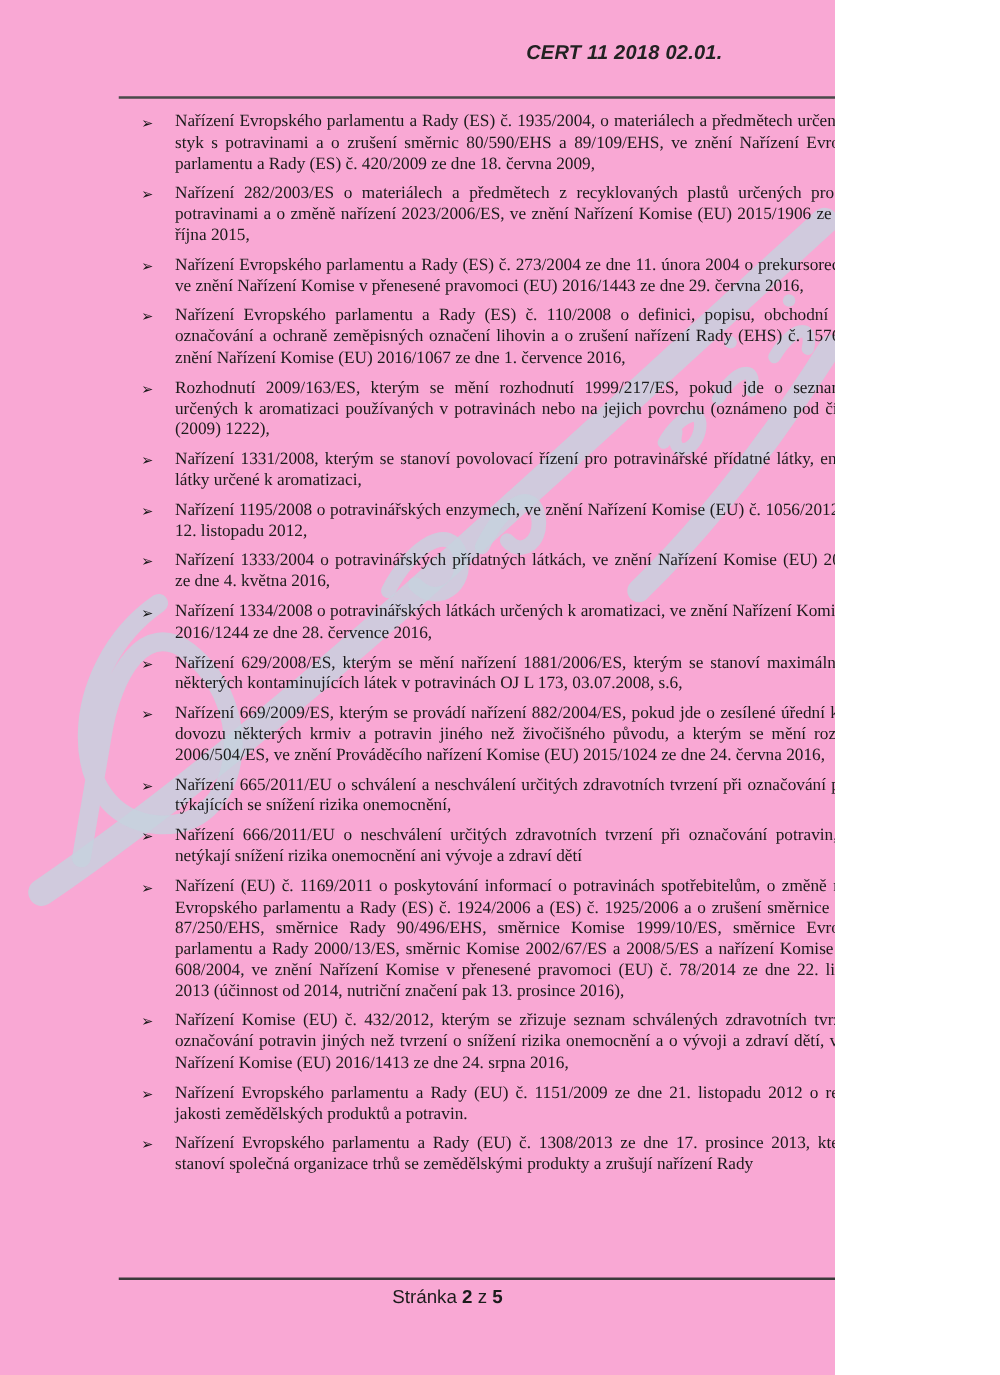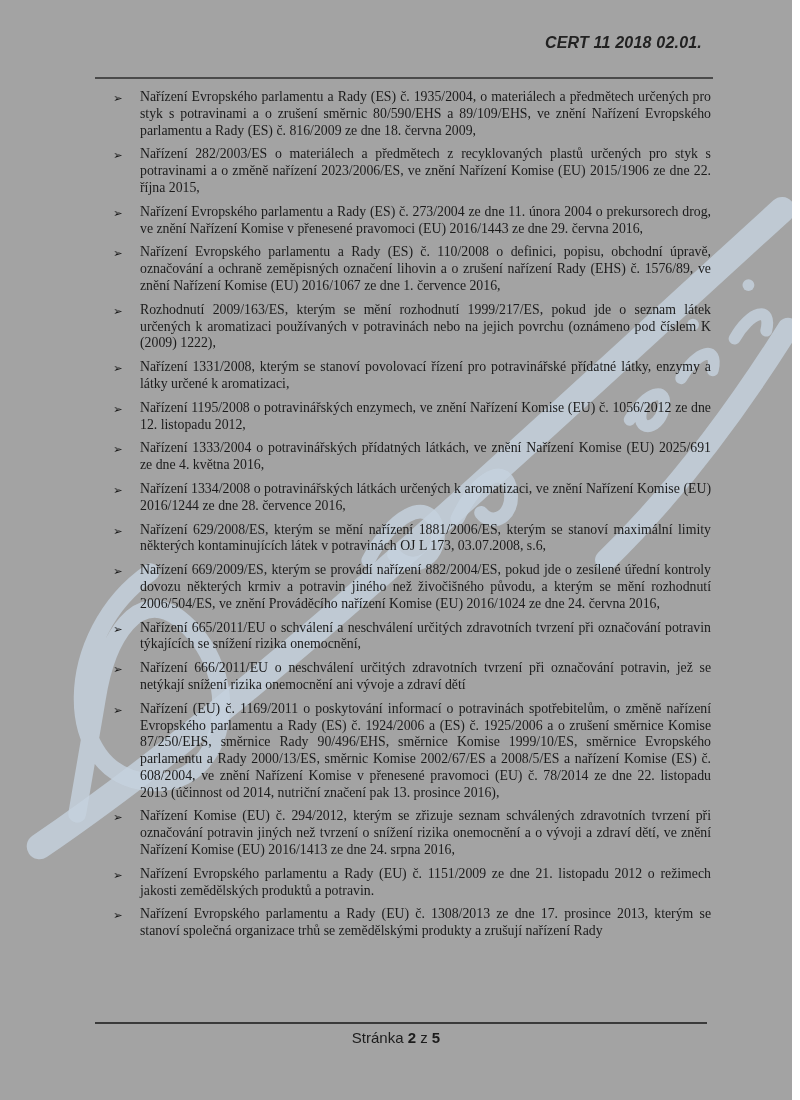--- a/index.html
+++ b/index.html
@@ -1,20 +1,20 @@
 <!DOCTYPE html>
 <html lang="cs"><head>
 <meta charset="utf-8">
 <style>
   html, body { margin: 0; padding: 0; background: #ffffff; }
   .page {
     position: relative;
-    width: 792px;
+    width: 668px;
     height: 1100px;
-    background: #a3a3a3;
+    background: #f9a8d4;
     overflow: hidden;
     font-family: "Liberation Serif", serif;
     color: #1b1b1b;
   }
   .watermark {
     position: absolute;
     inset: 0;
     z-index: 0;
     pointer-events: none;
   }
@@ -73,20 +73,21 @@
   }
   .footer {
     position: absolute;
     top: 1029px;
     left: 0;
     width: 100%;
     text-align: center;
     font-family: "Liberation Sans", sans-serif;
     font-size: 15px;
     color: #1c1c1c;
+    padding-left: 24px;
   }
   .footer .b { font-weight: bold; }
 </style>
 </head>
 <body>
 
 <div class="page">
 
   <svg class="watermark" viewBox="0 0 800 1100" xmlns="http://www.w3.org/2000/svg" aria-hidden="true">
     <g fill="none" stroke="#c6d2de" stroke-opacity="0.8" stroke-linecap="round">
@@ -104,21 +105,21 @@
   </svg>
 
   <div class="content">
     <div class="header-code">CERT 11 2018 02.01.</div>
 
     <div class="rule-top"></div>
 
     <div class="reg-list">
         <div class="item">
           <span class="marker">➢</span>
-          <p class="itext"><span class="b">Nařízení Evropského parlamentu a Rady (ES) č. 1935/2004</span><span>, o materiálech a předmětech určených pro styk s potravinami a o zrušení směrnic 80/590/EHS a 89/109/EHS, ve znění Nařízení Evropského parlamentu a Rady (ES) č. </span><span class="b">816/2009</span><span> ze dne 18. června 2009,</span></p>
+          <p class="itext"><span class="b">Nařízení Evropského parlamentu a Rady (ES) č. 1935/2004</span><span>, o materiálech a předmětech určených pro styk s potravinami a o zrušení směrnic 80/590/EHS a 89/109/EHS, ve znění Nařízení Evropského parlamentu a Rady (ES) č. </span><span class="b">420/2009</span><span> ze dne 18. června 2009,</span></p>
         </div>
         <div class="item">
           <span class="marker">➢</span>
           <p class="itext"><span class="b">Nařízení 282/2003/ES</span><span> o materiálech a předmětech z recyklovaných plastů určených pro styk s potravinami a o změně nařízení 2023/2006/ES, ve znění Nařízení Komise (EU) </span><span class="b">2015/1906</span><span> ze dne 22. října 2015,</span></p>
         </div>
         <div class="item">
           <span class="marker">➢</span>
           <p class="itext"><span class="b">Nařízení Evropského parlamentu a Rady (ES) č. 273/2004</span><span> ze dne 11. února 2004 o prekursorech drog, ve znění Nařízení Komise v přenesené pravomoci (EU) 2016/1443 ze dne 29. června 2016,</span></p>
         </div>
         <div class="item">
@@ -144,37 +145,37 @@
         <div class="item">
           <span class="marker">➢</span>
           <p class="itext"><span class="b">Nařízení 1334/2008</span><span> o potravinářských látkách určených k aromatizaci, ve znění Nařízení Komise (EU) </span><span class="b">2016/1244</span><span> ze dne 28. července 2016,</span></p>
         </div>
         <div class="item">
           <span class="marker">➢</span>
           <p class="itext"><span class="b">Nařízení 629/2008/ES</span><span>, kterým se mění nařízení 1881/2006/ES, kterým se stanoví maximální limity některých kontaminujících látek v potravinách  OJ L 173, 03.07.2008, s.6,</span></p>
         </div>
         <div class="item">
           <span class="marker">➢</span>
-          <p class="itext"><span class="b">Nařízení 669/2009/ES</span><span>, kterým se provádí nařízení  882/2004/ES, pokud jde o zesílené úřední kontroly dovozu některých krmiv a potravin jiného než živočišného původu, a kterým se mění rozhodnutí 2006/504/ES, ve znění Prováděcího nařízení Komise (EU) </span><span class="b">2016/1024</span><span> ze dne 24. června 2016,</span></p>
+          <p class="itext"><span class="b">Nařízení 669/2009/ES</span><span>, kterým se provádí nařízení  882/2004/ES, pokud jde o zesílené úřední kontroly dovozu některých krmiv a potravin jiného než živočišného původu, a kterým se mění rozhodnutí 2006/504/ES, ve znění Prováděcího nařízení Komise (EU) </span><span class="b">2015/1024</span><span> ze dne 24. června 2016,</span></p>
         </div>
         <div class="item">
           <span class="marker">➢</span>
           <p class="itext"><span class="b">Nařízení 665/2011/EU</span><span> o schválení a neschválení určitých zdravotních tvrzení při označování potravin týkajících se snížení rizika onemocnění,</span></p>
         </div>
         <div class="item">
           <span class="marker">➢</span>
           <p class="itext"><span class="b">Nařízení 666/2011/EU</span><span> o neschválení určitých zdravotních tvrzení při označování potravin, jež se netýkají snížení rizika onemocnění ani vývoje a zdraví dětí</span></p>
         </div>
         <div class="item">
           <span class="marker">➢</span>
           <p class="itext"><span class="b">Nařízení (EU) č. 1169/2011</span><span>  o poskytování informací o potravinách spotřebitelům, o změně nařízení Evropského parlamentu a Rady (ES) č. 1924/2006 a (ES) č. 1925/2006 a o zrušení směrnice Komise 87/250/EHS, směrnice Rady 90/496/EHS, směrnice Komise 1999/10/ES, směrnice Evropského parlamentu a Rady 2000/13/ES, směrnic Komise 2002/67/ES a 2008/5/ES a nařízení Komise (ES) č. 608/2004, ve znění Nařízení Komise v přenesené pravomoci (EU) č. </span><span class="b">78/2014</span><span> ze dne 22. listopadu 2013 (účinnost od 2014, nutriční značení pak 13. prosince 2016),</span></p>
         </div>
         <div class="item">
           <span class="marker">➢</span>
-          <p class="itext"><span class="b">Nařízení Komise (EU) č. 294/2012,</span><span> kterým se zřizuje seznam schválených zdravotních tvrzení při označování potravin jiných než tvrzení o snížení rizika onemocnění a o vývoji a zdraví dětí, ve znění Nařízení Komise (EU) </span><span class="b">2016/1413</span><span> ze dne 24. srpna 2016,</span></p>
+          <p class="itext"><span class="b">Nařízení Komise (EU) č. 432/2012,</span><span> kterým se zřizuje seznam schválených zdravotních tvrzení při označování potravin jiných než tvrzení o snížení rizika onemocnění a o vývoji a zdraví dětí, ve znění Nařízení Komise (EU) </span><span class="b">2016/1413</span><span> ze dne 24. srpna 2016,</span></p>
         </div>
         <div class="item">
           <span class="marker">➢</span>
           <p class="itext"><span class="b">Nařízení Evropského parlamentu a Rady (EU) č. 1151/2009</span><span> ze dne 21. listopadu 2012 o režimech jakosti zemědělských produktů a potravin.</span></p>
         </div>
         <div class="item">
           <span class="marker">➢</span>
           <p class="itext"><span class="b">Nařízení Evropského parlamentu a Rady (EU) č. 1308/2013</span><span> ze dne 17. prosince 2013, kterým se stanoví společná organizace trhů se zemědělskými produkty a zrušují nařízení Rady</span></p>
         </div>
       </div>

